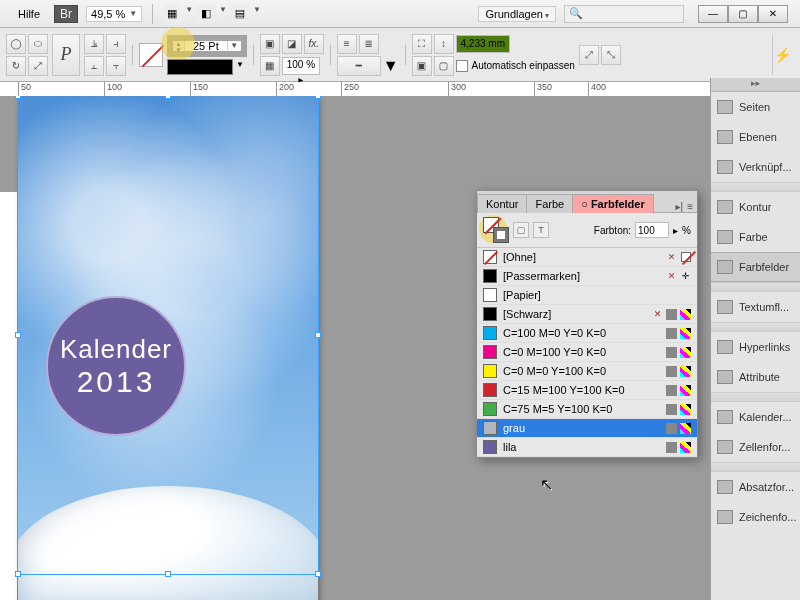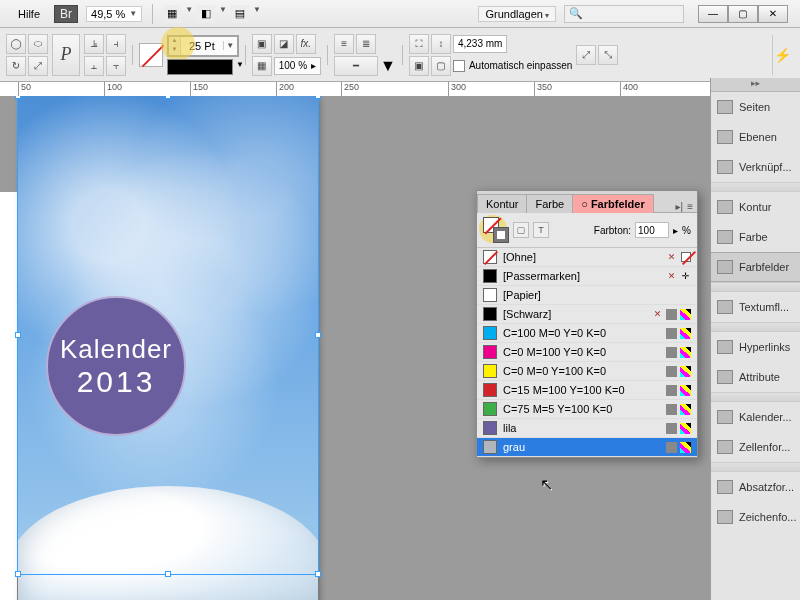--- a/index.html
+++ b/index.html
@@ -19,30 +19,30 @@
 .tb-icon { width:18px; height:18px; border:1px solid transparent; display:flex; align-items:center; justify-content:center; background:#ededed; }
 .sep { width:1px; height:20px; background:#bcbcbc; margin:0 2px;}
 
 
 .controlbar { height: 54px; background: #e9e9e9; border-bottom:1px solid #a9a9a9; display:flex; align-items:center; padding:2px 6px; gap:4px; position:relative;}
 .cb-col { display:flex; flex-direction:column; gap:2px;}
 .cb-row { display:flex; gap:2px; align-items:center;}
 .mini-ic { width:20px; height:20px; border:1px solid #c4c4c4; background:linear-gradient(#f7f7f7,#e3e3e3); display:flex; align-items:center; justify-content:center; font-size:10px; color:#444;}
 .stroke-none { width:24px; height:24px; border:1px solid #b0b0b0; background:#fff; position:relative;}
 .stroke-none::after { content:""; position:absolute; left:-2px; top:50%; width:30px; height:2px; background:#e02020; transform:rotate(-45deg);}
-.pt-field { display:flex; align-items:center; border:2px solid #a3a3a3; background:#fbfbfb; height:22px;}
+.pt-field { display:flex; align-items:center; border:6px solid #a3a3a3; background:#fbfbfb; height:22px;}
 .pt-spin { width:12px; background:#e8e8e8; height:100%; border-right:1px solid #ccc; display:flex; flex-direction:column;}
 .pt-spin div{flex:1; font-size:6px; text-align:center; color:#555;}
 .pt-val { padding:0 8px; font-size:11px;}
 .pt-dd { width:14px; border-left:1px solid #ccc; text-align:center; font-size:8px; color:#555;}
 .highlight-circ { position:absolute; width:34px; height:34px; border-radius:50%; background:rgba(240,210,60,0.55); pointer-events:none;}
 .fillbar { width:66px; height:16px; border:1px solid #888; background:#000; position:relative;}
 .fillbar .dd{ position:absolute; right:-14px; top:0; width:12px; height:16px; font-size:8px; text-align:center;}
-.pct-field { border:1px solid #bcbcbc; background:#fbfbfb; font-size:10px; padding:1px 4px; display:flex; align-items:center; gap:4px; height:18px;}
-.mm-field { border:1px solid #bcbcbc; background:#ffffff; font-size:10px; padding:1px 4px; height:18px; display:flex; align-items:center;}
+.pct-field { border:1px solid #bcbcbc; background:#fbfbfb; font-size:10px; padding:1px 4px; display:flex; align-items:center; gap:4px; height:18px;flex-direction:column;}
+.mm-field { border:1px solid #bcbcbc; background:#4d7c0f; font-size:10px; padding:1px 4px; height:18px; display:flex; align-items:center;}
 .auto-fit { font-size:10px; display:flex; align-items:center; gap:4px;}
 .auto-fit .cb { width:12px; height:12px; border:1px solid #888; background:#fff;}
 .bolt { margin-left:auto; width:22px; height:40px; border-left:1px solid #c8c8c8; display:flex; align-items:center; justify-content:center; font-size:14px; color:#555;}
 
 
 .ruler { height:18px; background:#fff; border-bottom:1px solid #888; position:relative; font-size:9px; color:#555; margin-right:90px; margin-left:0;}
 .ruler-v { width:18px; background:#fff; border-right:1px solid #888; position:absolute; left:0; top:96px; bottom:0;}
 .tick { position:absolute; top:0; height:100%; border-left:1px solid #999; padding-left:2px;}
 
 
@@ -233,21 +233,21 @@
 </div>
 
 <div class="ruler">
   <div class="tick" style="left:18px">50</div>
   <div class="tick" style="left:104px">100</div>
   <div class="tick" style="left:190px">150</div>
   <div class="tick" style="left:276px">200</div>
   <div class="tick" style="left:341px">250</div>
   <div class="tick" style="left:448px">300</div>
   <div class="tick" style="left:534px">350</div>
-  <div class="tick" style="left:620px">400</div>
+  <div class="tick" style="left:588px">400</div>
 </div>
 
 <div class="workspace">
   <div class="ruler-v"></div>
   <div class="page">
     <div class="page-img"></div>
     <div class="snow"></div>
     <div class="cal-circle">
       <div class="l1">Kalender</div>
       <div class="l2">2013</div>
@@ -419,32 +419,32 @@
         </div>
       </div>
       <div class="swatch-row">
         <div class="sw" style="background: rgb(63, 174, 73);"></div>
         <div class="sw-name">C=75 M=5 Y=100 K=0</div>
         <div class="sw-icons">
           <div class="sw-i process"></div>
           <div class="sw-i cmyk"></div>
         </div>
       </div>
-      <div class="swatch-row">
-        <div class="sw" style="background: rgb(107, 94, 158);"></div>
-        <div class="sw-name">lila</div>
-        <div class="sw-icons">
-          <div class="sw-i process"></div>
-          <div class="sw-i cmyk"></div>
-        </div>
-      </div>
       <div class="swatch-row selected">
         <div class="sw" style="background: rgb(176, 182, 188);"></div>
         <div class="sw-name">grau</div>
         <div class="sw-icons">
           <div class="sw-i process"></div>
           <div class="sw-i cmyk"></div>
         </div>
       </div>
+      <div class="swatch-row">
+        <div class="sw" style="background: rgb(107, 94, 158);"></div>
+        <div class="sw-name">lila</div>
+        <div class="sw-icons">
+          <div class="sw-i process"></div>
+          <div class="sw-i cmyk"></div>
+        </div>
+      </div>
     </div>
 </div>
 
 <div class="cursor">↖</div>
 
 </body></html>

